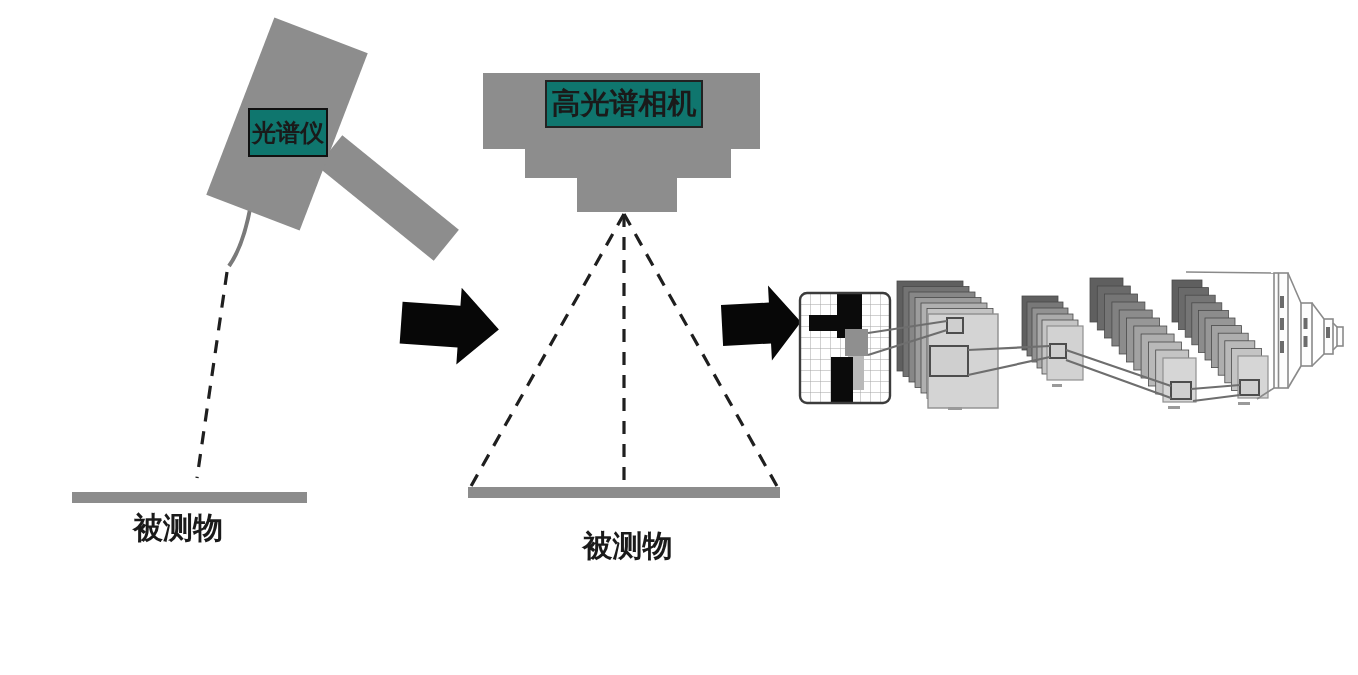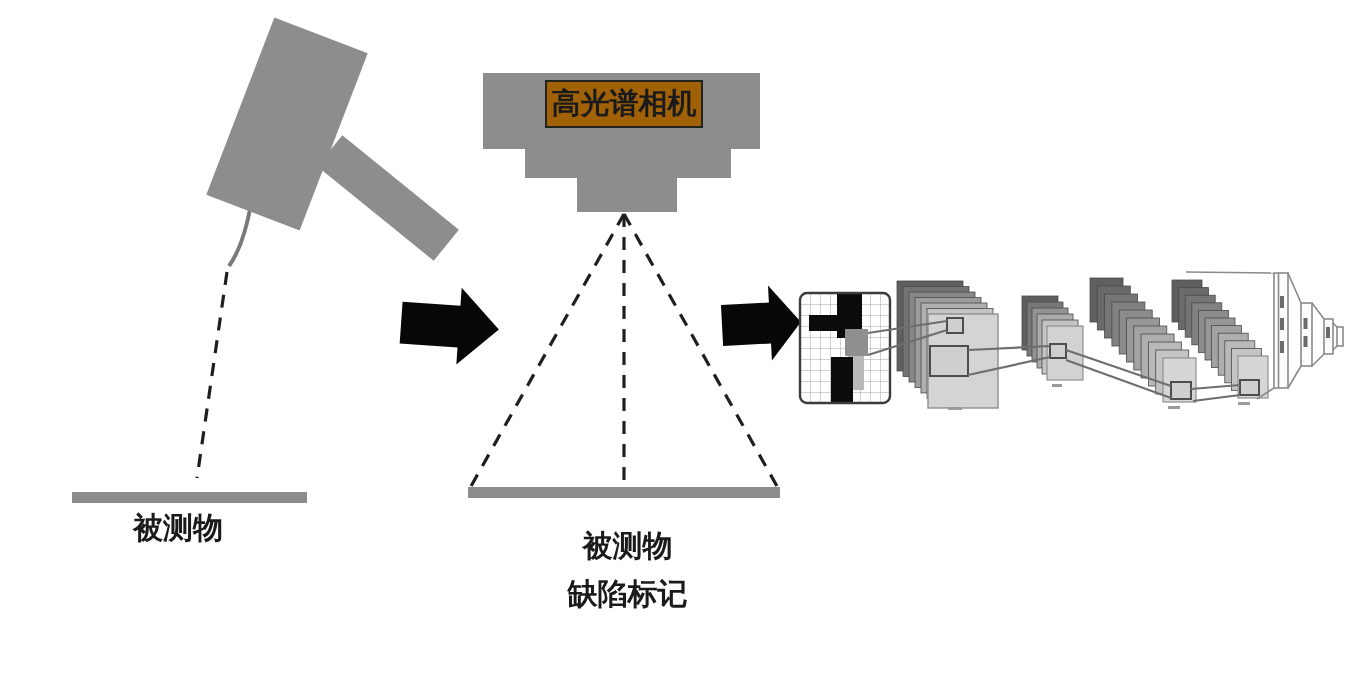--- a/index.html
+++ b/index.html
@@ -19,21 +19,21 @@
   .gridborder{fill:none;stroke:#3c3c3c;stroke-width:2.4;}
   .cellblack{fill:#0b0b0b;}
   .win{fill:#cfcfcf;stroke:#4d4d4d;stroke-width:2;}
   .connline{stroke:#6e6e6e;stroke-width:2.2;}
   .fcline{stroke:#8a8a8a;stroke-width:1.6;fill:none;}
   .fcbar{fill:#fdfdfd;stroke:#8a8a8a;stroke-width:1.6;}
   .smudge{fill:#6b6b6b;}
   .labelsmudge{fill:#9a9a9a;}
   .device-label{
     position:absolute;display:flex;align-items:center;justify-content:center;
-    background:#a16207;color:var(--text-color,#1a1a1a);font-weight:600;
+    background:#0f766e;color:var(--text-color,#1a1a1a);font-weight:600;
     box-sizing:border-box;white-space:nowrap;
   }
   .spectro-label{left:248px;top:108px;width:80px;height:49px;border:2.5px solid #111;font-size:24px;}
   .camera-label{left:545px;top:80px;width:158px;height:48px;border:2px solid #222;font-size:29px;}
   .caption{position:absolute;text-align:center;font-weight:700;color:var(--text-color,#1a1a1a);}
   .caption-left{left:0px;top:507px;width:356px;font-size:30px;line-height:41px;}
   .caption-mid{left:435px;top:522px;width:385px;font-size:30px;line-height:48px;}
 </style>
 </head>
 <body>
@@ -167,24 +167,24 @@
         <line class="connline" x1="968" y1="350" x2="1050" y2="346"></line>
         <line class="connline" x1="968" y1="375" x2="1050" y2="357"></line>
         <line class="connline" x1="1066" y1="350" x2="1171" y2="386"></line>
         <line class="connline" x1="1066" y1="360" x2="1171" y2="398"></line>
         <line class="connline" x1="1191" y1="389" x2="1240" y2="385"></line>
         <line class="connline" x1="1193" y1="401" x2="1240" y2="395"></line>
       </g>
     </g>
   </svg>
 
+  <div class="device-label spectro-label">光谱仪</div>
 
   <div class="device-label camera-label">高光谱相机</div>
 
   <div class="caption caption-left">
     <div>被测物</div>
   </div>
 
   <div class="caption caption-mid">
     <div>被测物</div>
-    <div>缺陷标记</div>
   </div>
 </div>
 
 </body></html>

